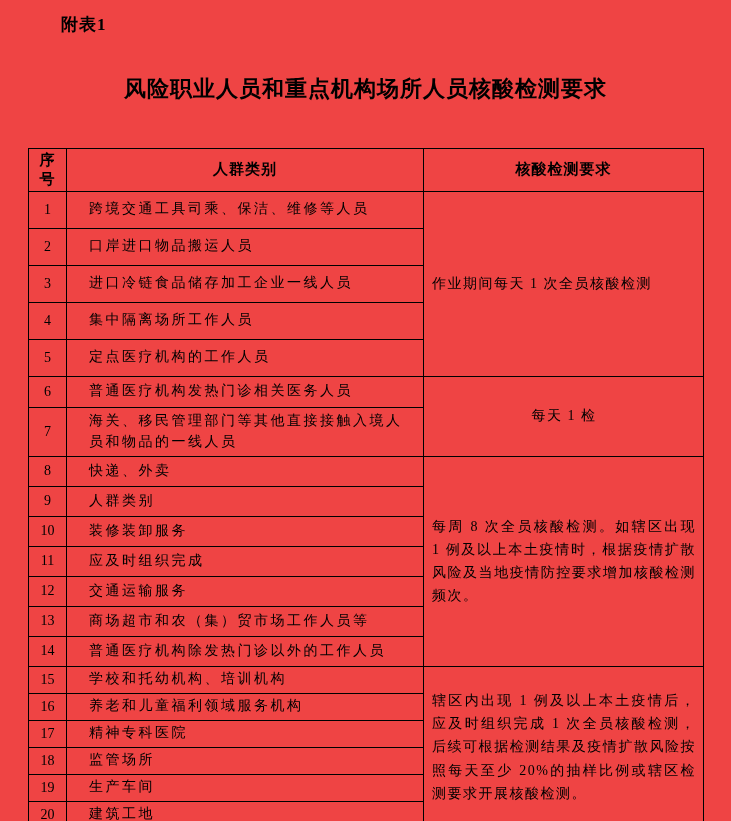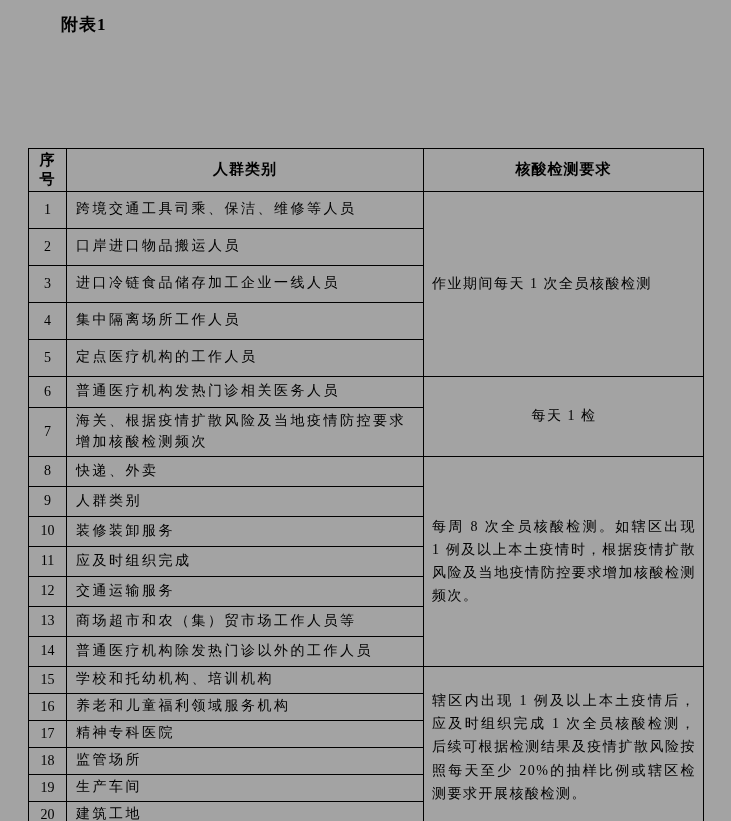--- a/index.html
+++ b/index.html
@@ -6,21 +6,21 @@
     margin: 0;
     padding: 0;
     background: #ffffff;
     color: #000000;
     font-family: "Liberation Serif", "DejaVu Serif", serif;
   }
   .page {
     position: relative;
     width: 731px;
     height: 821px;
-    background: #a3a3a3;
+    background: #ef4444;
     overflow: hidden;
   }
   .annotation {
     position: absolute;
     left: 61px;
     top: 13px;
     font-size: 17px;
     font-weight: bold;
     letter-spacing: 1px;
   }
@@ -68,21 +68,21 @@
   tr.r-6 { height: 31px; }
   tr.r-7 { height: 49px; }
   tr.r-c { height: 30px; }
   tr.r-d { height: 27px; }
   td.no {
     text-align: center;
     letter-spacing: 0;
   }
   td.cat {
     text-align: left;
-    padding-left: 9px;
+    padding-left: 22px;
     padding-right: 6px;
     letter-spacing: 2.5px;
     line-height: 1.45;
   }
   td.req {
     letter-spacing: 1.5px;
     line-height: 1.65;
     padding-left: 8px;
     padding-right: 7px;
   }
@@ -90,20 +90,21 @@
   td.req-center { text-align: center; }
   td.req-justify { text-align: justify; }
 </style>
 </head>
 <body>
 
 <div class="page">
 
   <div class="annotation">附表1</div>
 
+  <div class="main-title">风险职业人员和重点机构场所人员核酸检测要求</div>
 
   <table class="req-table">
     <colgroup>
       <col class="c-no">
       <col class="c-cat">
       <col class="c-req">
     </colgroup>
 
     <tbody>
         <tr class="header-row">
@@ -135,21 +136,21 @@
       <td class="cat">定点医疗机构的工作人员</td>
     </tr>
 
     <tr class="r-6">
       <td class="no">6</td>
       <td class="cat">普通医疗机构发热门诊相关医务人员</td>
       <td class="req req-center" rowspan="2">每天 1 检</td>
     </tr>
     <tr class="r-7">
       <td class="no">7</td>
-      <td class="cat">海关、根据疫情扩散风险及当地疫情防控要求增加核酸检测频次</td>
+      <td class="cat">海关、移民管理部门等其他直接接触入境人员和物品的一线人员</td>
     </tr>
 
     <tr class="r-c">
       <td class="no">8</td>
       <td class="cat">快递、外卖</td>
       <td class="req req-justify" rowspan="7">每周 8 次全员核酸检测。如辖区出现 1 例及以上本土疫情时，根据疫情扩散风险及当地疫情防控要求增加核酸检测频次。</td>
     </tr>
     <tr class="r-c">
       <td class="no">9</td>
       <td class="cat">人群类别</td>

